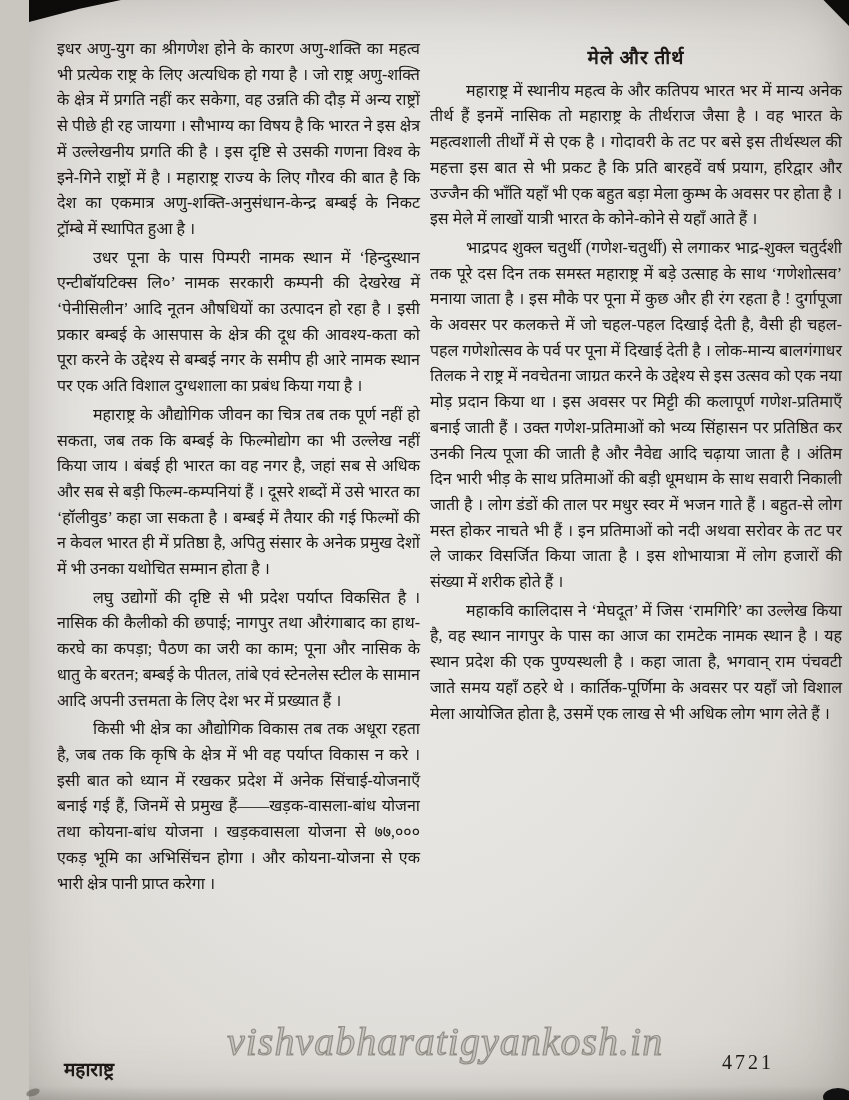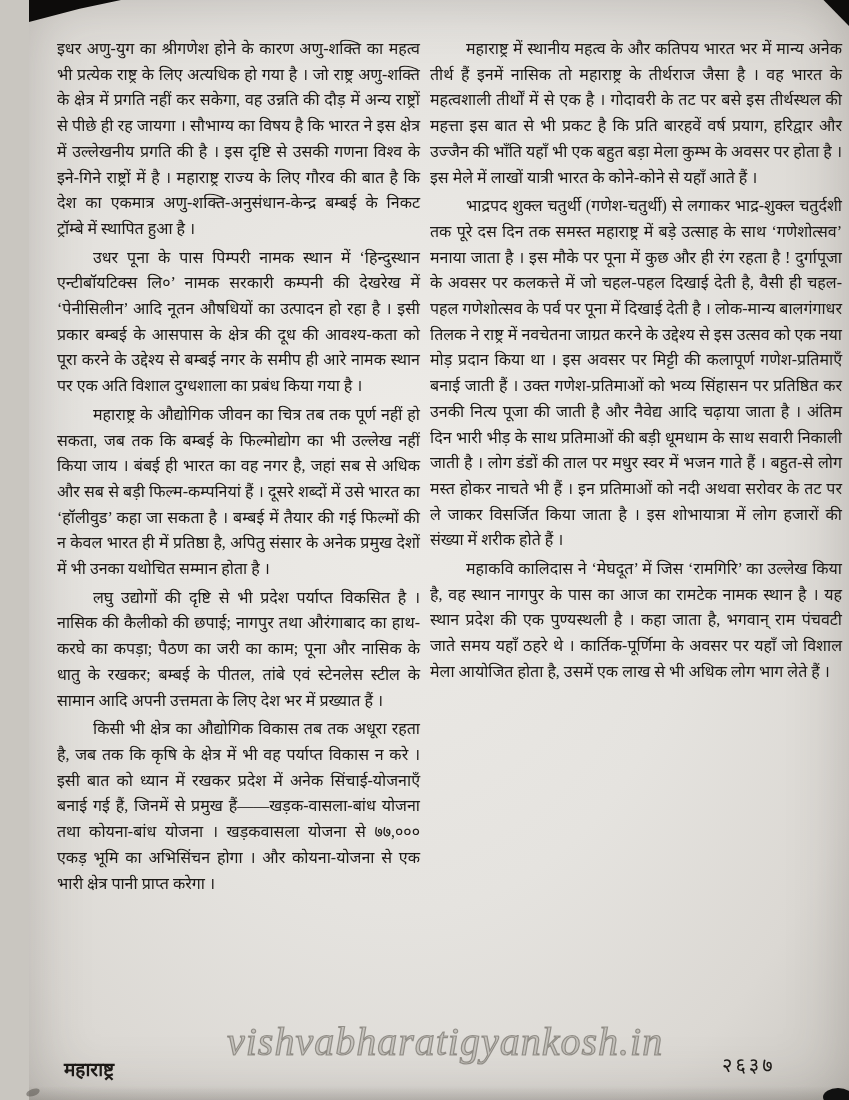--- a/index.html
+++ b/index.html
@@ -64,32 +64,33 @@
 <div class="page">
 
   <div class="art-tl"></div>
   <div class="art-tr"></div>
   <div class="art-edge-line"></div>
 
   <div class="col col-left">
     <p class="noindent">इधर अणु-युग का श्रीगणेश होने के कारण अणु-शक्ति का महत्व भी प्रत्येक राष्ट्र के लिए अत्यधिक हो गया है । जो राष्ट्र अणु-शक्ति के क्षेत्र में प्रगति नहीं कर सकेगा, वह उन्नति की दौड़ में अन्य राष्ट्रों से पीछे ही रह जायगा । सौभाग्य का विषय है कि भारत ने इस क्षेत्र में उल्लेखनीय प्रगति की है । इस दृष्टि से उसकी गणना विश्व के इने-गिने राष्ट्रों में है । महाराष्ट्र राज्य के लिए गौरव की बात है कि देश का एकमात्र अणु-शक्ति-अनुसंधान-केन्द्र बम्बई के निकट ट्रॉम्बे में स्थापित हुआ है ।</p>
     <p>उधर पूना के पास पिम्परी नामक स्थान में ‘हिन्दुस्थान एन्टीबॉयटिक्स लि०’ नामक सरकारी कम्पनी की देखरेख में ‘पेनीसिलीन’ आदि नूतन औषधियों का उत्पादन हो रहा है । इसी प्रकार बम्बई के आसपास के क्षेत्र की दूध की आवश्य-कता को पूरा करने के उद्देश्य से बम्बई नगर के समीप ही आरे नामक स्थान पर एक अति विशाल दुग्धशाला का प्रबंध किया गया है ।</p>
     <p>महाराष्ट्र के औद्योगिक जीवन का चित्र तब तक पूर्ण नहीं हो सकता, जब तक कि बम्बई के फिल्मोद्योग का भी उल्लेख नहीं किया जाय । बंबई ही भारत का वह नगर है, जहां सब से अधिक और सब से बड़ी फिल्म-कम्पनियां हैं । दूसरे शब्दों में उसे भारत का ‘हॉलीवुड’ कहा जा सकता है । बम्बई में तैयार की गई फिल्मों की न केवल भारत ही में प्रतिष्ठा है, अपितु संसार के अनेक प्रमुख देशों में भी उनका यथोचित सम्मान होता है ।</p>
-    <p>लघु उद्योगों की दृष्टि से भी प्रदेश पर्याप्त विकसित है । नासिक की कैलीको की छपाई; नागपुर तथा औरंगाबाद का हाथ-करघे का कपड़ा; पैठण का जरी का काम; पूना और नासिक के धातु के रखकर; बम्बई के पीतल, तांबे एवं स्टेनलेस स्टील के सामान आदि अपनी उत्तमता के लिए देश भर में प्रख्यात हैं ।</p>
+    <p>लघु उद्योगों की दृष्टि से भी प्रदेश पर्याप्त विकसित है । नासिक की कैलीको की छपाई; नागपुर तथा औरंगाबाद का हाथ-करघे का कपड़ा; पैठण का जरी का काम; पूना और नासिक के धातु के बरतन; बम्बई के पीतल, तांबे एवं स्टेनलेस स्टील के सामान आदि अपनी उत्तमता के लिए देश भर में प्रख्यात हैं ।</p>
     <p>किसी भी क्षेत्र का औद्योगिक विकास तब तक अधूरा रहता है, जब तक कि कृषि के क्षेत्र में भी वह पर्याप्त विकास न करे । इसी बात को ध्यान में रखकर प्रदेश में अनेक सिंचाई-योजनाएँ बनाई गई हैं, जिनमें से प्रमुख हैं——खड़क-वासला-बांध योजना तथा कोयना-बांध योजना । खड़कवासला योजना से ७७,००० एकड़ भूमि का अभिसिंचन होगा । और कोयना-योजना से एक भारी क्षेत्र पानी प्राप्त करेगा ।</p>
   </div>
 
   <div class="col col-right">
+    <div class="section-heading">मेले और तीर्थ</div>
     <p>महाराष्ट्र में स्थानीय महत्व के और कतिपय भारत भर में मान्य अनेक तीर्थ हैं इनमें नासिक तो महाराष्ट्र के तीर्थराज जैसा है । वह भारत के महत्वशाली तीर्थों में से एक है । गोदावरी के तट पर बसे इस तीर्थस्थल की महत्ता इस बात से भी प्रकट है कि प्रति बारहवें वर्ष प्रयाग, हरिद्वार और उज्जैन की भाँति यहाँ भी एक बहुत बड़ा मेला कुम्भ के अवसर पर होता है । इस मेले में लाखों यात्री भारत के कोने-कोने से यहाँ आते हैं ।</p>
     <p>भाद्रपद शुक्ल चतुर्थी (गणेश-चतुर्थी) से लगाकर भाद्र-शुक्ल चतुर्दशी तक पूरे दस दिन तक समस्त महाराष्ट्र में बड़े उत्साह के साथ ‘गणेशोत्सव’ मनाया जाता है । इस मौके पर पूना में कुछ और ही रंग रहता है ! दुर्गापूजा के अवसर पर कलकत्ते में जो चहल-पहल दिखाई देती है, वैसी ही चहल-पहल गणेशोत्सव के पर्व पर पूना में दिखाई देती है । लोक-मान्य बालगंगाधर तिलक ने राष्ट्र में नवचेतना जाग्रत करने के उद्देश्य से इस उत्सव को एक नया मोड़ प्रदान किया था । इस अवसर पर मिट्टी की कलापूर्ण गणेश-प्रतिमाएँ बनाई जाती हैं । उक्त गणेश-प्रतिमाओं को भव्य सिंहासन पर प्रतिष्ठित कर उनकी नित्य पूजा की जाती है और नैवेद्य आदि चढ़ाया जाता है । अंतिम दिन भारी भीड़ के साथ प्रतिमाओं की बड़ी धूमधाम के साथ सवारी निकाली जाती है । लोग डंडों की ताल पर मधुर स्वर में भजन गाते हैं । बहुत-से लोग मस्त होकर नाचते भी हैं । इन प्रतिमाओं को नदी अथवा सरोवर के तट पर ले जाकर विसर्जित किया जाता है । इस शोभायात्रा में लोग हजारों की संख्या में शरीक होते हैं ।</p>
     <p>महाकवि कालिदास ने ‘मेघदूत’ में जिस ‘रामगिरि’ का उल्लेख किया है, वह स्थान नागपुर के पास का आज का रामटेक नामक स्थान है । यह स्थान प्रदेश की एक पुण्यस्थली है । कहा जाता है, भगवान् राम पंचवटी जाते समय यहाँ ठहरे थे । कार्तिक-पूर्णिमा के अवसर पर यहाँ जो विशाल मेला आयोजित होता है, उसमें एक लाख से भी अधिक लोग भाग लेते हैं ।</p>
   </div>
 
   <div class="watermark">vishvabharatigyankosh.in</div>
 
   <div class="footer-title">महाराष्ट्र</div>
-  <div class="footer-page-number">२६३७</div>
+  <div class="footer-page-number">4721</div>
 
   <div class="art-bottom-shade"></div>
   <div class="art-bl"></div>
   <div class="art-br"></div>
 
 </div>
 
 </body></html>

